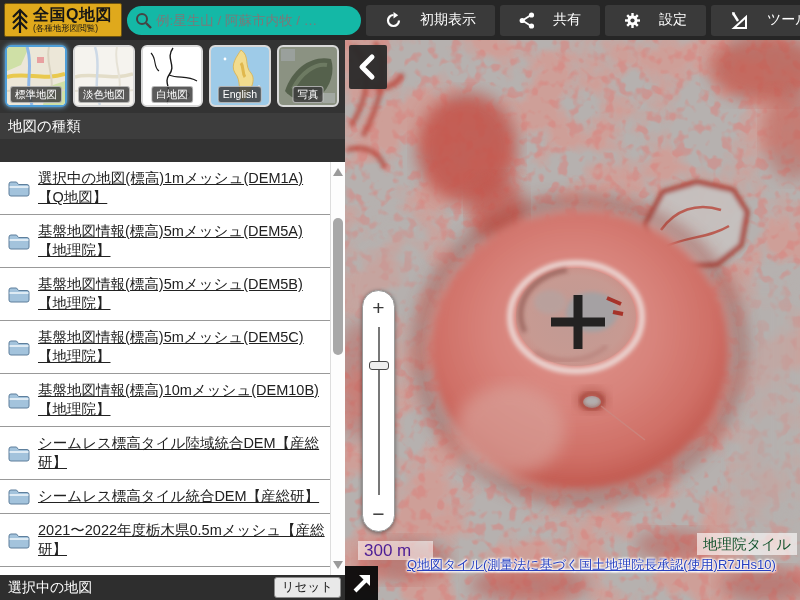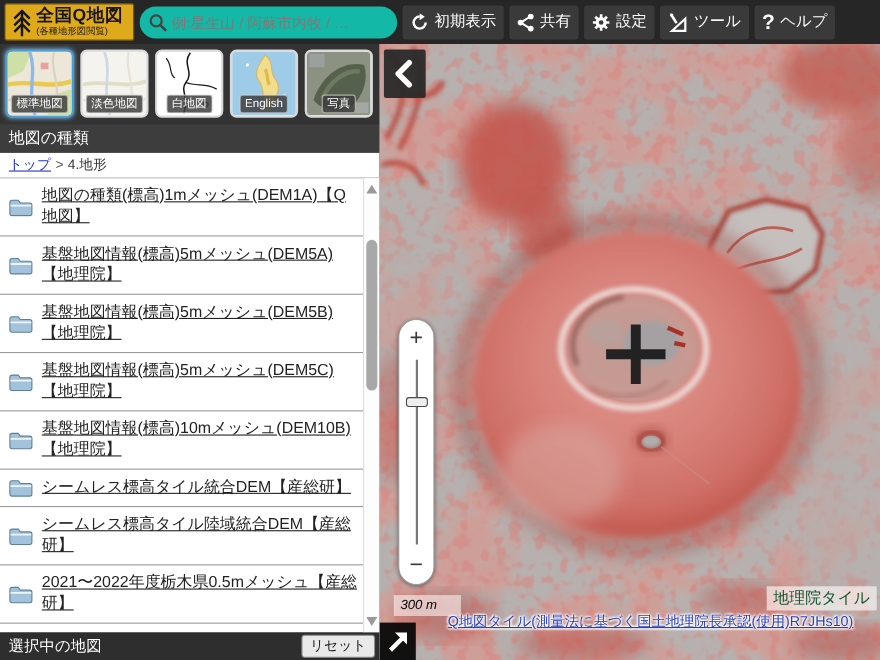--- a/index.html
+++ b/index.html
@@ -16,21 +16,21 @@
   .logo-text { line-height:1; }
   .logo-title { font-size:16px; font-weight:bold; letter-spacing:0.5px; }
   .logo-sub { font-size:8.5px; margin-top:1px; }
   .search { margin-left:5px; width:234px; height:29px; background:#14b8a6; border-radius:15px;
             display:flex; align-items:center; padding:0 8px; flex:none; }
   .search svg { flex:none; margin-right:4px; }
   .search input { border:none; outline:none; width:100%; font-size:13.5px; color:#333; background:transparent;
                   font-family:inherit; }
   .search input::placeholder { color:#7a7a7a; opacity:1; }
   .tbtn { margin-left:5px; height:31px; background:#3a3a3a; border:none; border-radius:3px; color:#fff;
-          font-size:14px; display:flex; align-items:center; gap:5px; padding:0 7px; cursor:pointer;
+          font-size:14px; display:flex; align-items:center; gap:18px; padding:0 19px; cursor:pointer;
           font-family:inherit; flex:none; }
   .tbtn svg { flex:none; }
   .help-glyph { font-size:19px; font-weight:bold; line-height:1; }
 
   
   .sidebar { position:absolute; top:40px; left:0; width:345px; height:560px; background:#333; }
   .thumbs { position:absolute; top:0; left:0; width:345px; height:73px; background:#333; }
   .thumb { position:absolute; top:5px; width:62px; height:62px; border-radius:6px; border:2px solid #d9d9d9;
            overflow:hidden; cursor:pointer; background:#fff; }
   .thumb.selected { border-color:#4e9ed8; box-shadow:0 0 5px #7fc2ee; }
@@ -73,21 +73,21 @@
   .zoomctl { position:absolute; top:250px; left:17px; width:33px; height:242px; background:#fff;
              border:1px solid #999; border-radius:17px; box-shadow:0 1px 4px rgba(0,0,0,.45);
              display:flex; flex-direction:column; align-items:center; }
   .zoom-btn { width:100%; height:34px; background:none; border:none; font-size:21px; color:#3a3a3a;
               cursor:pointer; line-height:34px; font-family:inherit; }
   .zoom-track { position:relative; width:100%; flex:1; cursor:pointer; }
   .zoom-line { position:absolute; left:50%; top:2px; bottom:2px; width:2px; margin-left:-1px; background:#777; }
   .zoom-handle { position:absolute; top:36px; left:50%; margin-left:-10px; width:20px; height:9px;
                  background:#efefef; border:1.5px solid #4a4a4a; border-radius:3px; cursor:grab; }
   .scalebar { position:absolute; top:501px; left:13px; height:19px; background:rgba(255,255,255,.55);
-              color:#000000; font-size:12px; line-height:19px; padding:0 22px 0 6px;font-style:italic; }
+              color:#4c1d95; font-size:17px; line-height:19px; padding:0 22px 0 6px; }
   .credit { position:absolute; top:493px; right:3px; background:rgba(255,255,255,.62); color:#14532d;
             font-size:14.5px; line-height:22px; padding:0 6px; cursor:pointer; text-decoration:none; }
   .attrib { position:absolute; top:517px; left:62px; width:392px; font-size:13px; line-height:16.5px; }
   .attrib a { color:#2740c0; text-decoration:underline; cursor:pointer;
               text-shadow:0 0 2px #fff,0 0 2px #fff,0 0 3px #fff,1px 1px 2px #fff,-1px -1px 2px #fff; }
   .expand-btn { position:absolute; top:526px; left:0; width:33px; height:34px; background:rgba(8,8,8,.95);
                 border:none; cursor:pointer; padding:0; }
 </style>
 </head>
 <body>
@@ -221,31 +221,28 @@
           <path d="M14 42 C22 26 36 16 48 18" stroke="#6d7a62" stroke-width="4" fill="none"></path>
           <rect x="2" y="2" width="14" height="12" fill="#9aa09c"></rect>
           <rect x="44" y="46" width="12" height="10" fill="#a2a8a2"></rect>
         </svg>
         <span class="thumb-label">写真</span>
       </div>
     </div>
 
     <div class="section-title">地図の種類</div>
 
-    <div class="breadcrumb">
-      <a>トップ</a><span class="bc-sep">&gt;</span><span>4.地形</span>
-    </div>
 
     <div class="list">
       <div class="list-item">
         <svg width="22" height="17" viewBox="0 0 22 17">
             <path d="M1 4 Q1 2 3 2 H8.5 L10.5 4.5 H19 Q21 4.5 21 6.5 V14 Q21 16 19 16 H3 Q1 16 1 14 Z" fill="#a3c3dc" stroke="#5e7f9c" stroke-width="1"></path>
             <path d="M1.6 7 H20.4" stroke="#eef5fa" stroke-width="1.6"></path>
           </svg>
-        <a>地図の種類(標高)1mメッシュ(DEM1A)【Q地図】</a>
+        <a>選択中の地図(標高)1mメッシュ(DEM1A)【Q地図】</a>
       </div>
       <div class="list-item">
         <svg width="22" height="17" viewBox="0 0 22 17">
             <path d="M1 4 Q1 2 3 2 H8.5 L10.5 4.5 H19 Q21 4.5 21 6.5 V14 Q21 16 19 16 H3 Q1 16 1 14 Z" fill="#a3c3dc" stroke="#5e7f9c" stroke-width="1"></path>
             <path d="M1.6 7 H20.4" stroke="#eef5fa" stroke-width="1.6"></path>
           </svg>
         <a>基盤地図情報(標高)5mメッシュ(DEM5A)【地理院】</a>
       </div>
       <div class="list-item">
         <svg width="22" height="17" viewBox="0 0 22 17">
@@ -266,28 +263,28 @@
             <path d="M1 4 Q1 2 3 2 H8.5 L10.5 4.5 H19 Q21 4.5 21 6.5 V14 Q21 16 19 16 H3 Q1 16 1 14 Z" fill="#a3c3dc" stroke="#5e7f9c" stroke-width="1"></path>
             <path d="M1.6 7 H20.4" stroke="#eef5fa" stroke-width="1.6"></path>
           </svg>
         <a>基盤地図情報(標高)10mメッシュ(DEM10B)【地理院】</a>
       </div>
       <div class="list-item">
         <svg width="22" height="17" viewBox="0 0 22 17">
             <path d="M1 4 Q1 2 3 2 H8.5 L10.5 4.5 H19 Q21 4.5 21 6.5 V14 Q21 16 19 16 H3 Q1 16 1 14 Z" fill="#a3c3dc" stroke="#5e7f9c" stroke-width="1"></path>
             <path d="M1.6 7 H20.4" stroke="#eef5fa" stroke-width="1.6"></path>
           </svg>
+        <a>シームレス標高タイル陸域統合DEM【産総研】</a>
+      </div>
+      <div class="list-item">
+        <svg width="22" height="17" viewBox="0 0 22 17">
+            <path d="M1 4 Q1 2 3 2 H8.5 L10.5 4.5 H19 Q21 4.5 21 6.5 V14 Q21 16 19 16 H3 Q1 16 1 14 Z" fill="#a3c3dc" stroke="#5e7f9c" stroke-width="1"></path>
+            <path d="M1.6 7 H20.4" stroke="#eef5fa" stroke-width="1.6"></path>
+          </svg>
         <a>シームレス標高タイル統合DEM【産総研】</a>
-      </div>
-      <div class="list-item">
-        <svg width="22" height="17" viewBox="0 0 22 17">
-            <path d="M1 4 Q1 2 3 2 H8.5 L10.5 4.5 H19 Q21 4.5 21 6.5 V14 Q21 16 19 16 H3 Q1 16 1 14 Z" fill="#a3c3dc" stroke="#5e7f9c" stroke-width="1"></path>
-            <path d="M1.6 7 H20.4" stroke="#eef5fa" stroke-width="1.6"></path>
-          </svg>
-        <a>シームレス標高タイル陸域統合DEM【産総研】</a>
       </div>
       <div class="list-item">
         <svg width="22" height="17" viewBox="0 0 22 17">
             <path d="M1 4 Q1 2 3 2 H8.5 L10.5 4.5 H19 Q21 4.5 21 6.5 V14 Q21 16 19 16 H3 Q1 16 1 14 Z" fill="#a3c3dc" stroke="#5e7f9c" stroke-width="1"></path>
             <path d="M1.6 7 H20.4" stroke="#eef5fa" stroke-width="1.6"></path>
           </svg>
         <a>2021〜2022年度栃木県0.5mメッシュ【産総研】</a>
       </div>
       <div class="list-item">
 

